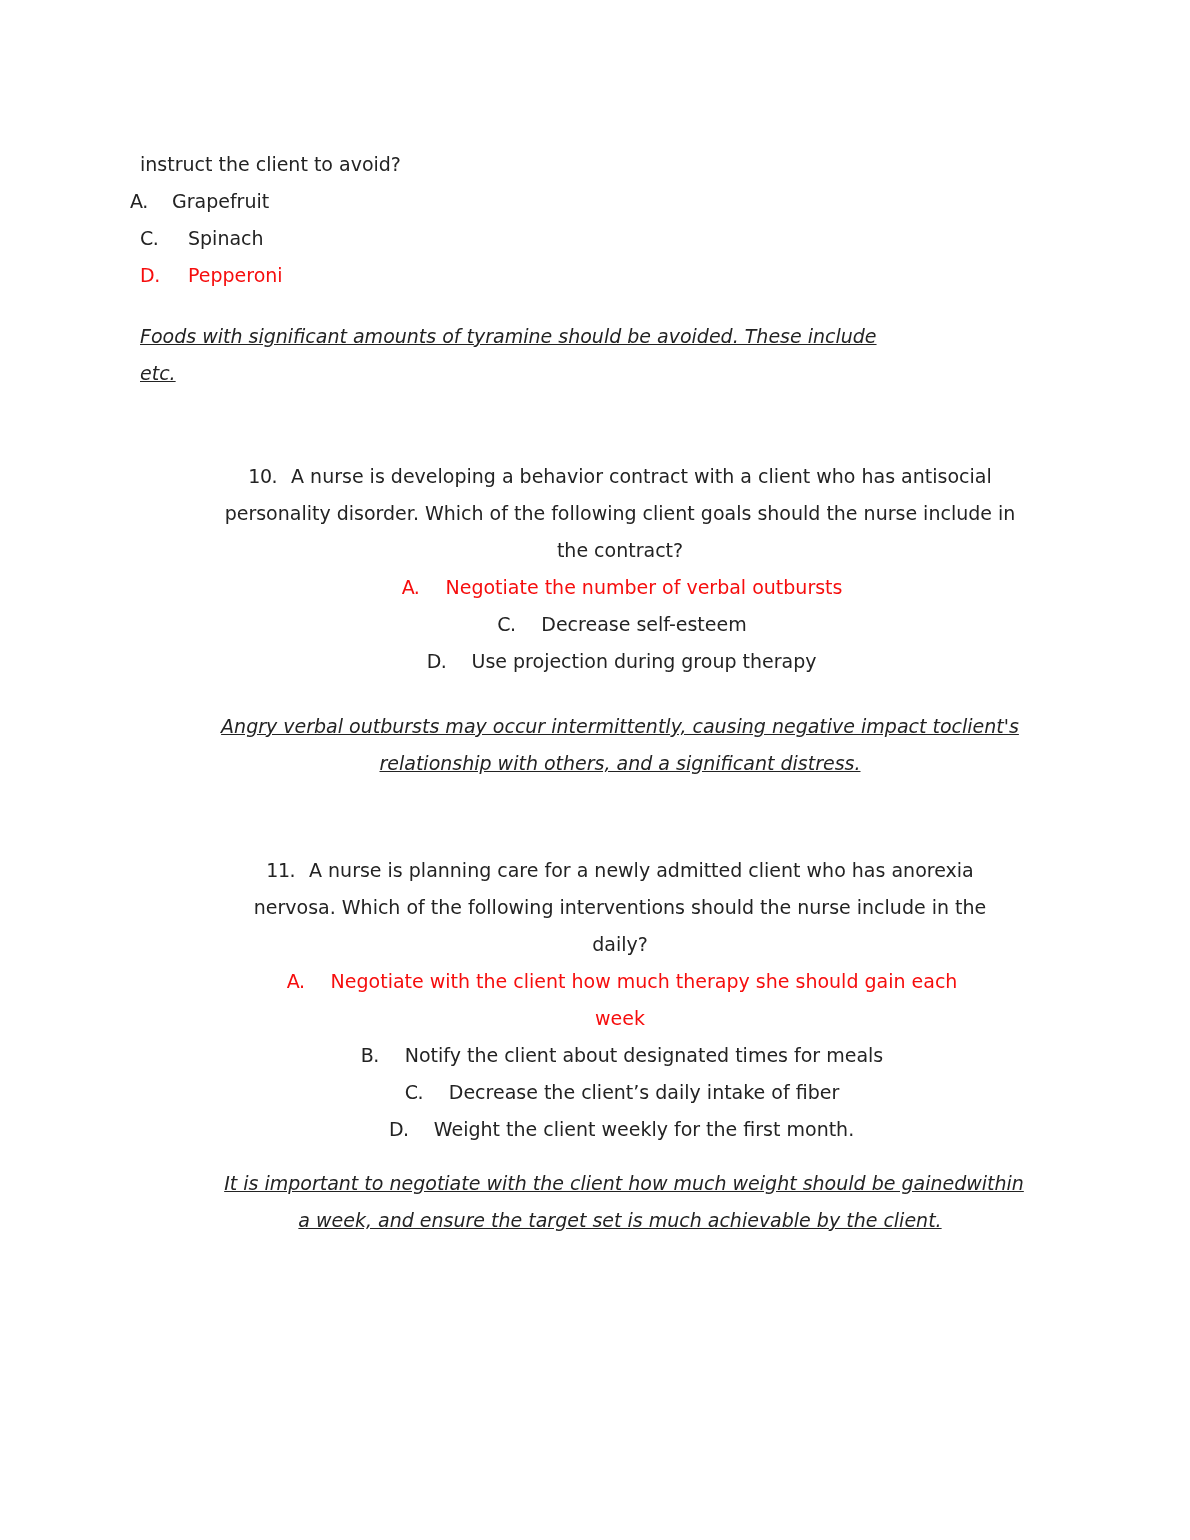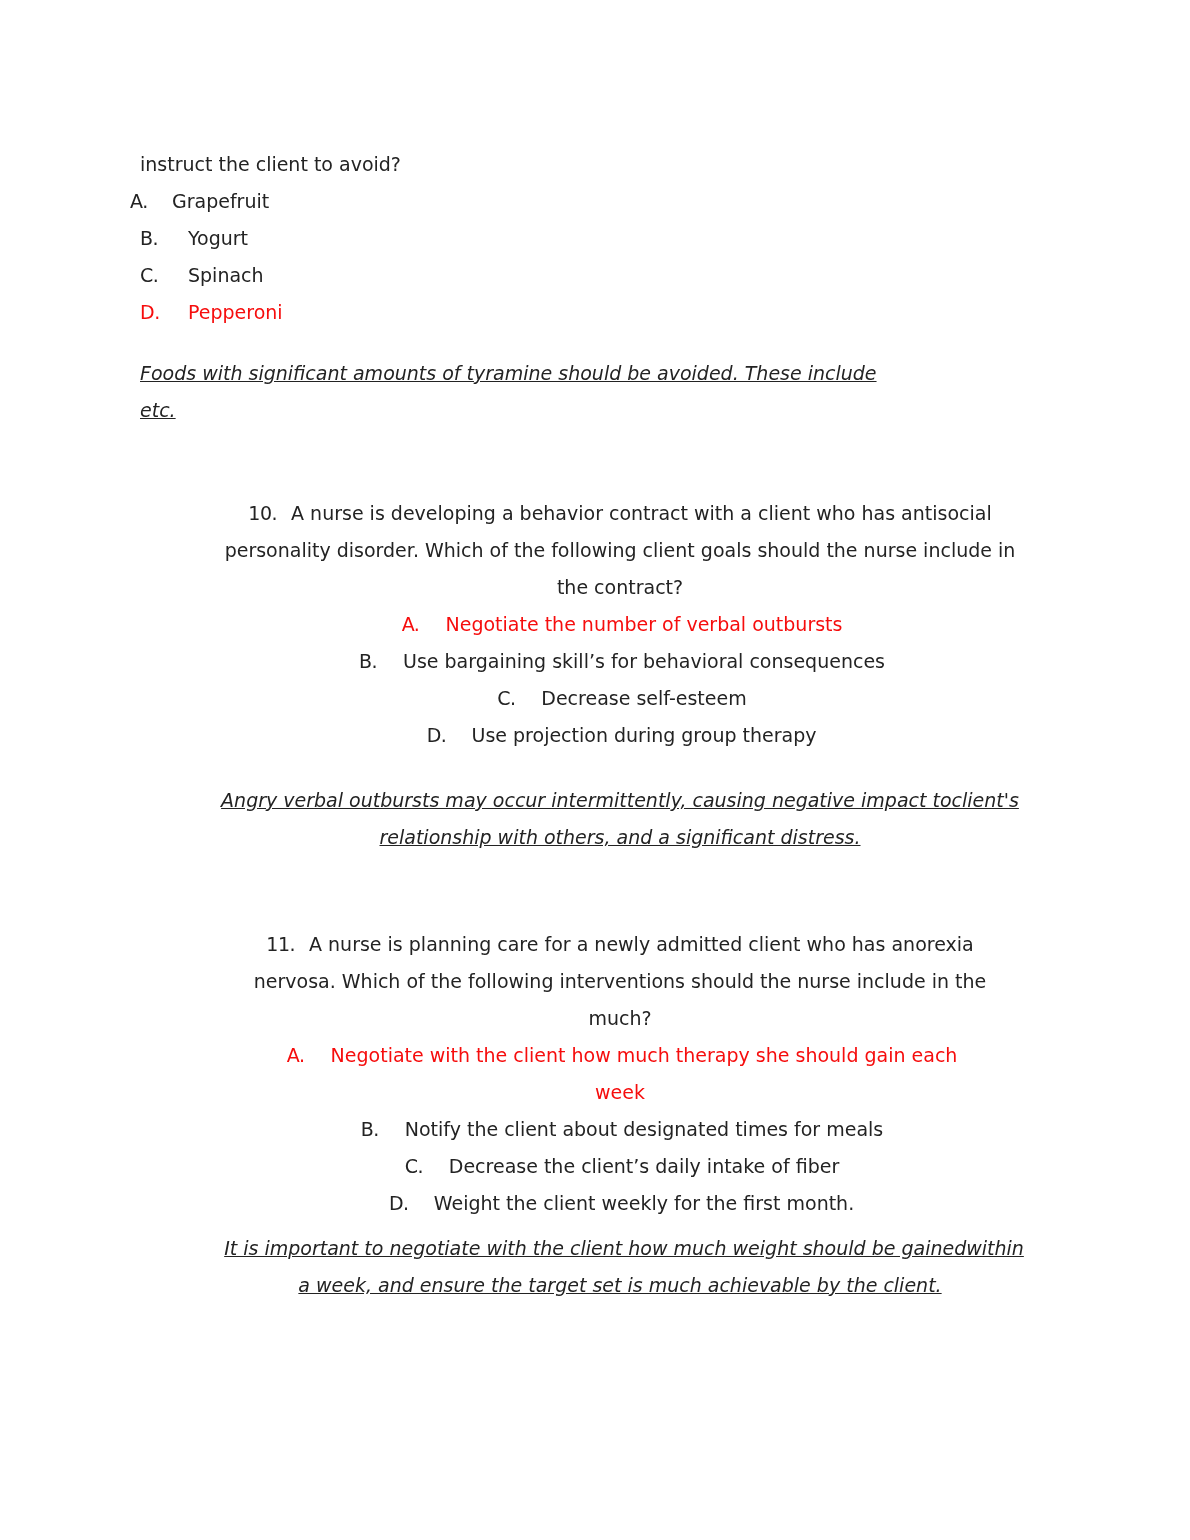--- a/index.html
+++ b/index.html
@@ -33,37 +33,34 @@
   .qnum {
     display: inline-block;
     margin-right: 14px;
     letter-spacing: -0.5px;
   }
   .rationale {
     font-style: italic;
     margin-top: 24px;
     text-decoration: underline;
   }
-  .rationale.tight { margin-top: 8px; }
+  .rationale.tight { margin-top: 17px; }
   .rationale .pad-lead { padding-left: 8px; }
   .question-block { margin-top: 66px; text-align: center; }
 </style>
 </head>
 <body style="background: rgb(255, 255, 255);">
 
 <div class="page">
 
   <section>
     <div class="line">instruct the client to avoid?</div>
 
     <div class="opt outdent">
       <span class="letter">A.</span><span>Grapefruit</span>
-    </div>
-    <div class="opt">
-      <span class="letter">B.</span><span>Yogurt</span>
     </div>
     <div class="opt">
       <span class="letter">C.</span><span>Spinach</span>
     </div>
     <div class="opt correct">
       <span class="letter">D.</span><span>Pepperoni</span>
     </div>
 
     <div class="rationale">
       <div class="line">Foods with significant amounts of tyramine should be avoided. These include</div>
@@ -75,41 +72,38 @@
     <div class="line">
       <span class="qnum">10.</span><span>A nurse is developing a behavior contract with a client who has antisocial</span>
     </div>
     <div class="line">personality disorder. Which of the following client goals should the nurse include in</div>
     <div class="line">the contract?</div>
 
     <div class="opt correct">
       <span class="letter">A.</span><span>Negotiate the number of verbal outbursts</span>
     </div>
     <div class="opt">
-      <span class="letter">B.</span><span>Use bargaining skill’s for behavioral consequences</span>
-    </div>
-    <div class="opt">
       <span class="letter">C.</span><span>Decrease self-esteem</span>
     </div>
     <div class="opt">
       <span class="letter">D.</span><span>Use projection during group therapy</span>
     </div>
 
     <div class="rationale" style="margin-top:28px;">
       <div class="line">Angry verbal outbursts may occur intermittently, causing negative impact toclient's</div>
       <div class="line">relationship with others, and a significant distress.</div>
     </div>
   </section>
 
   <section class="question-block" style="margin-top:70px;">
     <div class="line">
       <span class="qnum">11.</span><span>A nurse is planning care for a newly admitted client who has anorexia</span>
     </div>
     <div class="line">nervosa. Which of the following interventions should the nurse include in the</div>
-    <div class="line">much?</div>
+    <div class="line">daily?</div>
 
     <div class="opt correct">
       <span class="letter">A.</span><span>Negotiate with the client how much therapy she should gain each</span>
       <div class="opt-cont">week</div>
     </div>
     <div class="opt">
       <span class="letter">B.</span><span>Notify the client about designated times for meals</span>
     </div>
     <div class="opt">
       <span class="letter">C.</span><span>Decrease the client’s daily intake of fiber</span>

